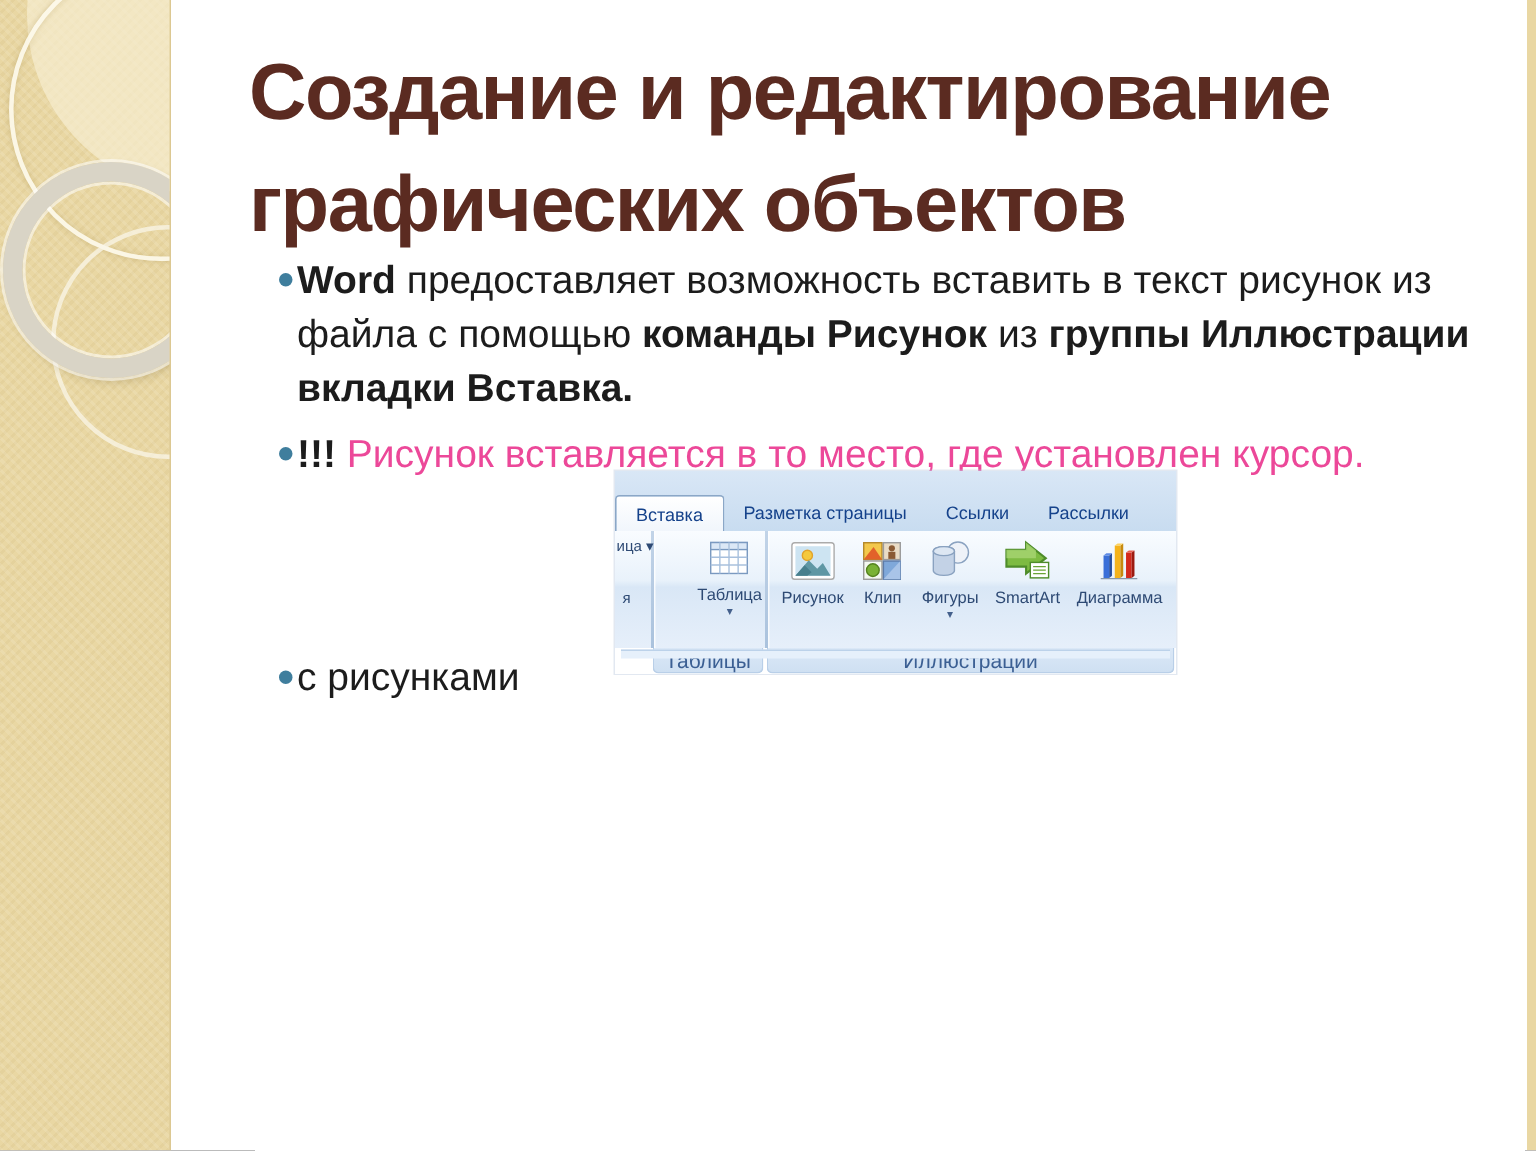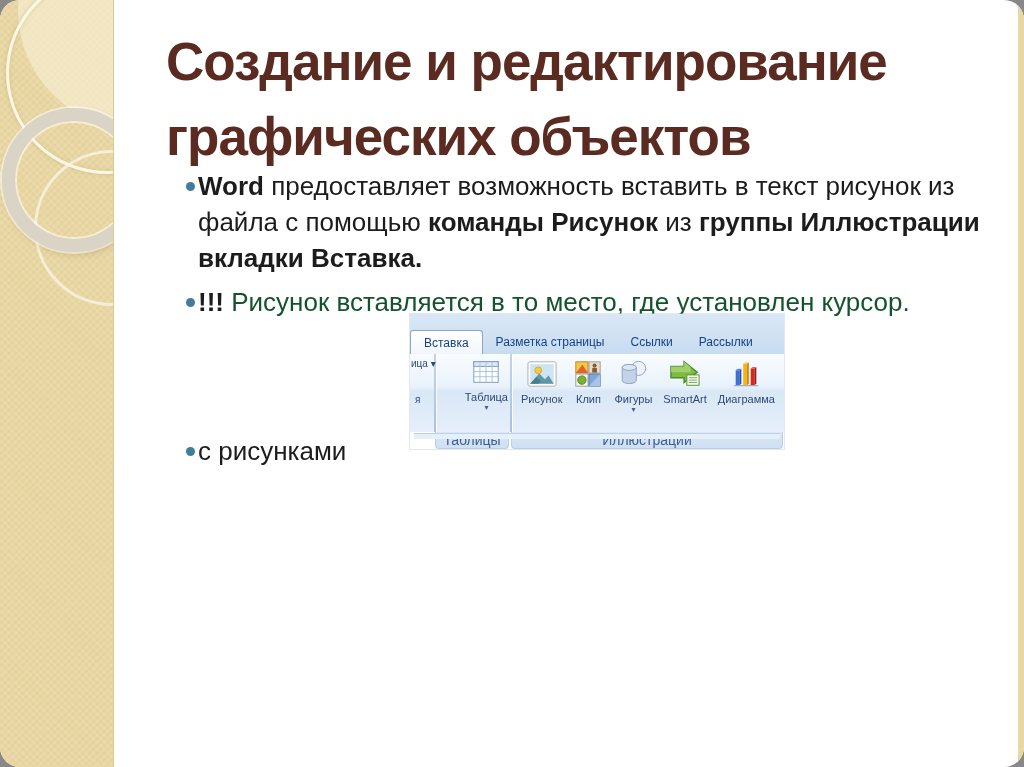--- a/index.html
+++ b/index.html
@@ -1,17 +1,17 @@
 <!DOCTYPE html>
 <html><head>
 <meta charset="utf-8">
 <style>
   html,body{margin:0;padding:0;background:#888;}
   .slide{position:relative;width:1024px;height:767px;background:#ffffff;overflow:hidden;
-         font-family:"Liberation Sans",sans-serif;border-radius:20px;}
+         font-family:"Liberation Sans",sans-serif;}
 
   
   .sidebar{position:absolute;left:0;top:0;width:113px;height:767px;overflow:hidden;
            background:#e9d7a3;
            background-image:
              repeating-linear-gradient(45deg, rgba(255,255,255,.10) 0 2px, rgba(0,0,0,0) 2px 5px),
              repeating-linear-gradient(-45deg, rgba(186,160,95,.10) 0 2px, rgba(0,0,0,0) 2px 5px);
            border-right:1px solid #dcc892;}
   .circle{position:absolute;border-radius:50%;}
   .c-fill{left:18px;top:-110px;width:240px;height:240px;background:rgba(248,241,214,.62);}
@@ -90,21 +90,21 @@
     <div class="blines">
         <div><span class="b">Word </span><span>предоставляет возможность вставить в текст рисунок из</span></div>
         <div><span>файла с помощью </span><span class="b">команды Рисунок </span><span>из </span><span class="b">группы Иллюстрации</span></div>
         <div><span class="b">вкладки Вставка.</span></div>
       </div>
   </div>
 
   <div class="bullet bullet2">
     <span class="dot"></span>
     <div class="blines">
-        <div><span class="b">!!! </span><span style="color: #14532d;">Рисунок вставляется в то место, где установлен курсор.</span></div>
+        <div><span class="b">!!! </span><span style="color: #ec4899;">Рисунок вставляется в то место, где установлен курсор.</span></div>
       </div>
   </div>
 
   <div class="bullet bullet3">
     <span class="dot"></span>
     <div class="blines">
         <div><span>с рисунками</span></div>
       </div>
   </div>
 

